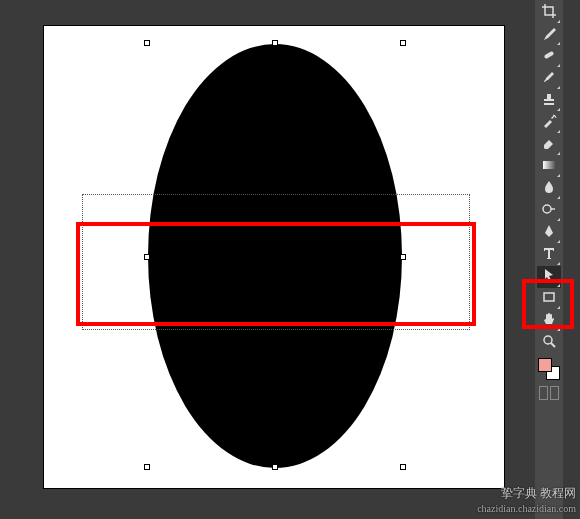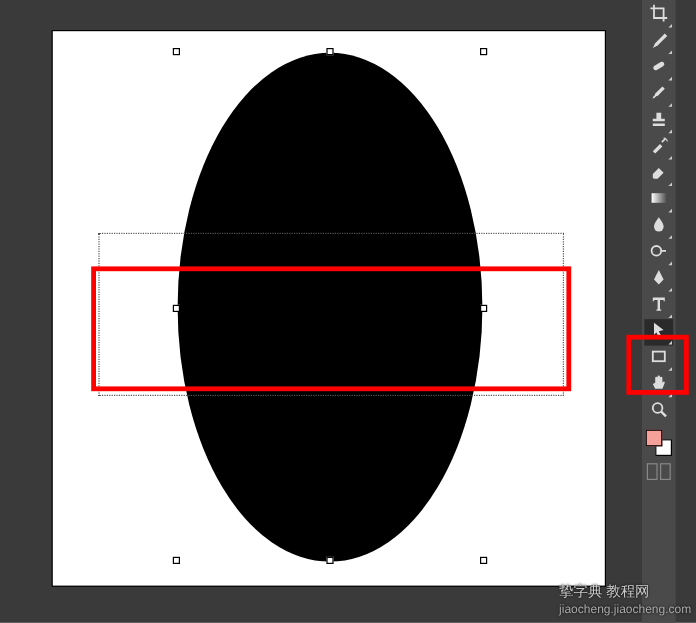--- a/index.html
+++ b/index.html
@@ -22,21 +22,21 @@
     .toolbar { position: absolute; right: 17px; top: 0; width: 28px; height: 519px; background: #4a4a4a; display: flex; flex-direction: column; align-items: center; padding-top: 2px; }
     .tool-btn { width: 24px; height: 22px; display: flex; align-items: center; justify-content: center; cursor: pointer; color: #ddd; position: relative; }
     .tool-btn.active { background: #2a2a2a; }
     .tool-corner { position: absolute; right: 1px; bottom: 1px; width: 0; height: 0; border-left: 3px solid transparent; border-bottom: 3px solid #ccc; }
     .swatches { margin-top: 4px; width: 22px; height: 22px; position: relative; }
     .swatch-fg { position: absolute; left: 0; top: 0; width: 14px; height: 14px; background: #f5a19a; border: 1px solid #000; }
     .swatch-bg { position: absolute; right: 0; bottom: 0; width: 14px; height: 14px; background: #fff; border: 1px solid #000; }
     .mask-mode { margin-top: 6px; width: 22px; height: 16px; display: flex; gap: 2px; justify-content: center; }
     .mask-mode div { width: 9px; height: 14px; border: 1px solid #888; }
     .red-highlight-tool { position: absolute; right: 6px; top: 279px; width: 52px; height: 50px; border: 4px solid #ff0000; pointer-events: none; }
-    .watermark { position: absolute; right: 4px; bottom: 4px; font-size: 12px; color: #ccc; text-align: left; line-height: 1.3; font-family: Liberation Sans, sans-serif; text-shadow: 0 0 2px #000; }
+    .watermark { position: absolute; right: 4px; bottom: 4px; font-size: 12px; color: #ccc; text-align: right; line-height: 1.3; font-family: Liberation Serif, serif; text-shadow: 0 0 2px #000; }
     .watermark .url { font-size: 10px; color: #aaa; }
     svg { width: 16px; height: 16px; }
   </style>
 </head>
 <body>
 
 <div class="canvas-area">
   <div class="ellipse"></div>
   <div class="vline"></div>
   <div class="selection-handle sh-tl"></div>
@@ -164,14 +164,14 @@
   <div class="mask-mode">
     <div></div>
     <div></div>
   </div>
 </div>
 
 <div class="red-highlight-tool"></div>
 
 <div class="watermark">
   <div>挚字典 教程网</div>
-  <div class="url">jiaocheng.jiaocheng.com</div>
+  <div class="url">chazidian.chazidian.com</div>
 </div>
 
 </body></html>

